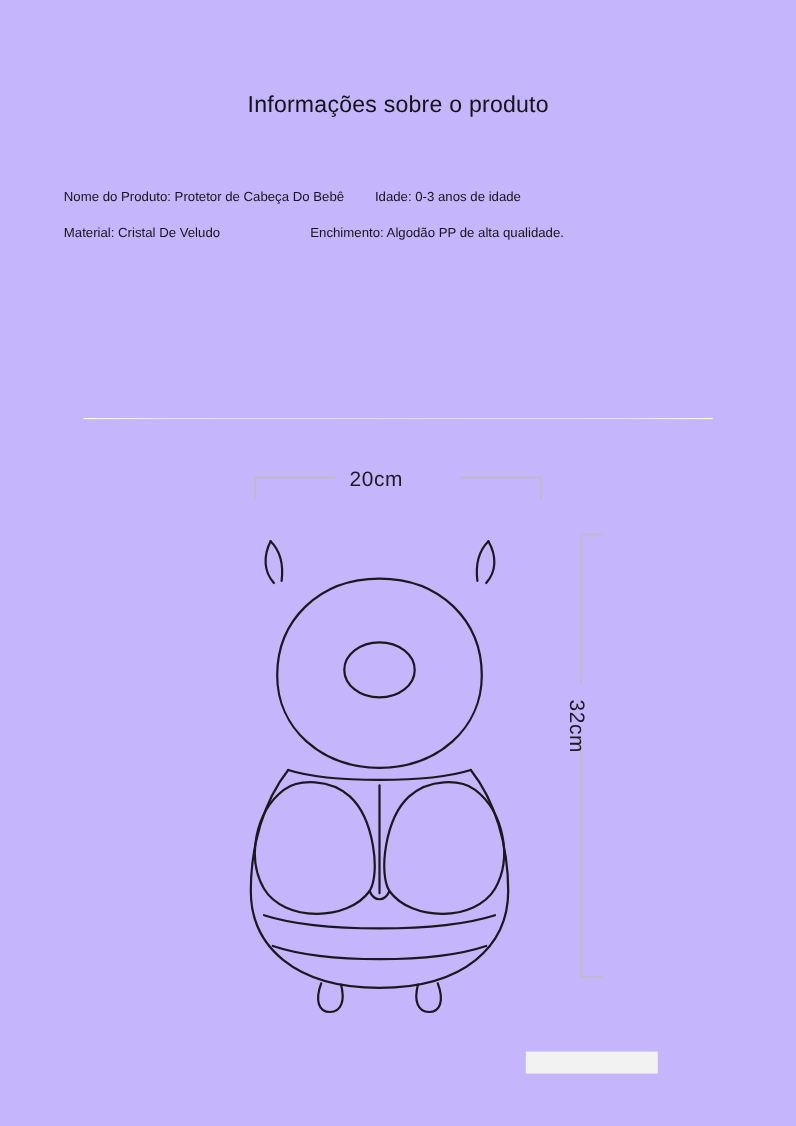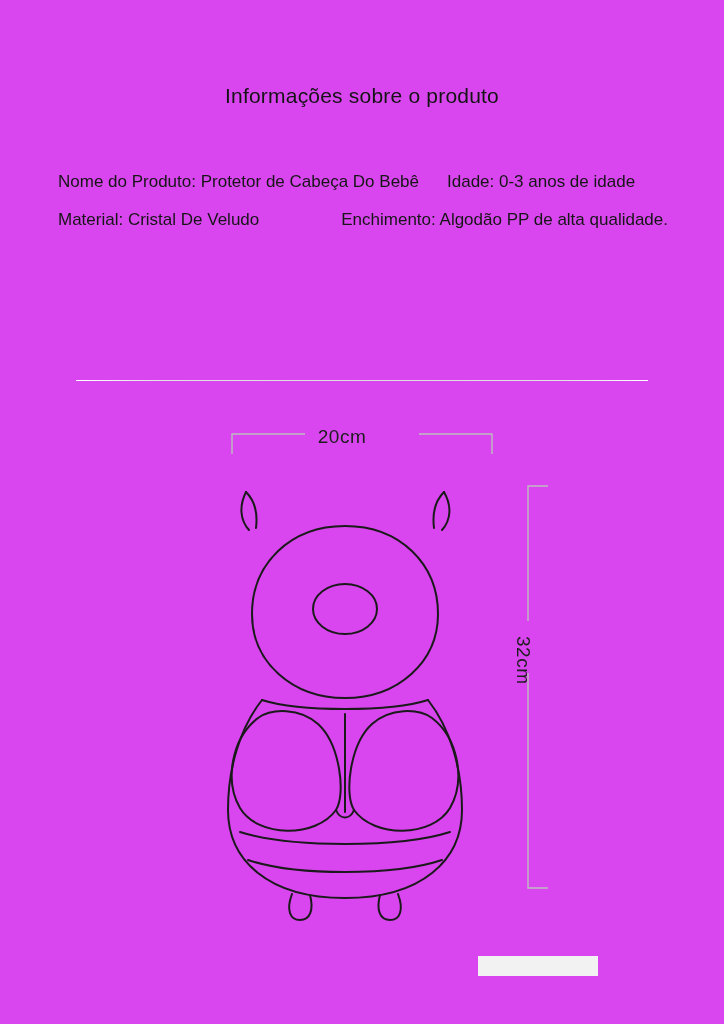--- a/index.html
+++ b/index.html
@@ -12,21 +12,21 @@
     height: 1024px;
     font-family: "Liberation Sans", sans-serif;
     color: #1a1a1a;
     position: relative;
     overflow: hidden;
   }
   .page {
     position: relative;
     width: 724px;
     height: 1024px;
-    background: #d946ef;
+    background: #c4b5fd;
   }
   .title {
     position: absolute;
     top: 84px;
     left: 0;
     width: 724px;
     text-align: center;
     font-size: 21px;
     font-weight: 400;
     color: #141414;
@@ -35,21 +35,21 @@
   .spec-block {
     position: absolute;
     top: 172px;
     left: 58px;
     width: 636px;
   }
   .spec-row {
     display: flex;
     align-items: baseline;
     margin-bottom: 18px;
-    font-size: 17px;
+    font-size: 12px;
     color: #161616;
     white-space: nowrap;
   }
   .spec-row .col-left {
     display: inline-block;
   }
   .spec-row.row1 .col-right {
     margin-left: 28px;
   }
   .spec-row.row2 .col-right {

